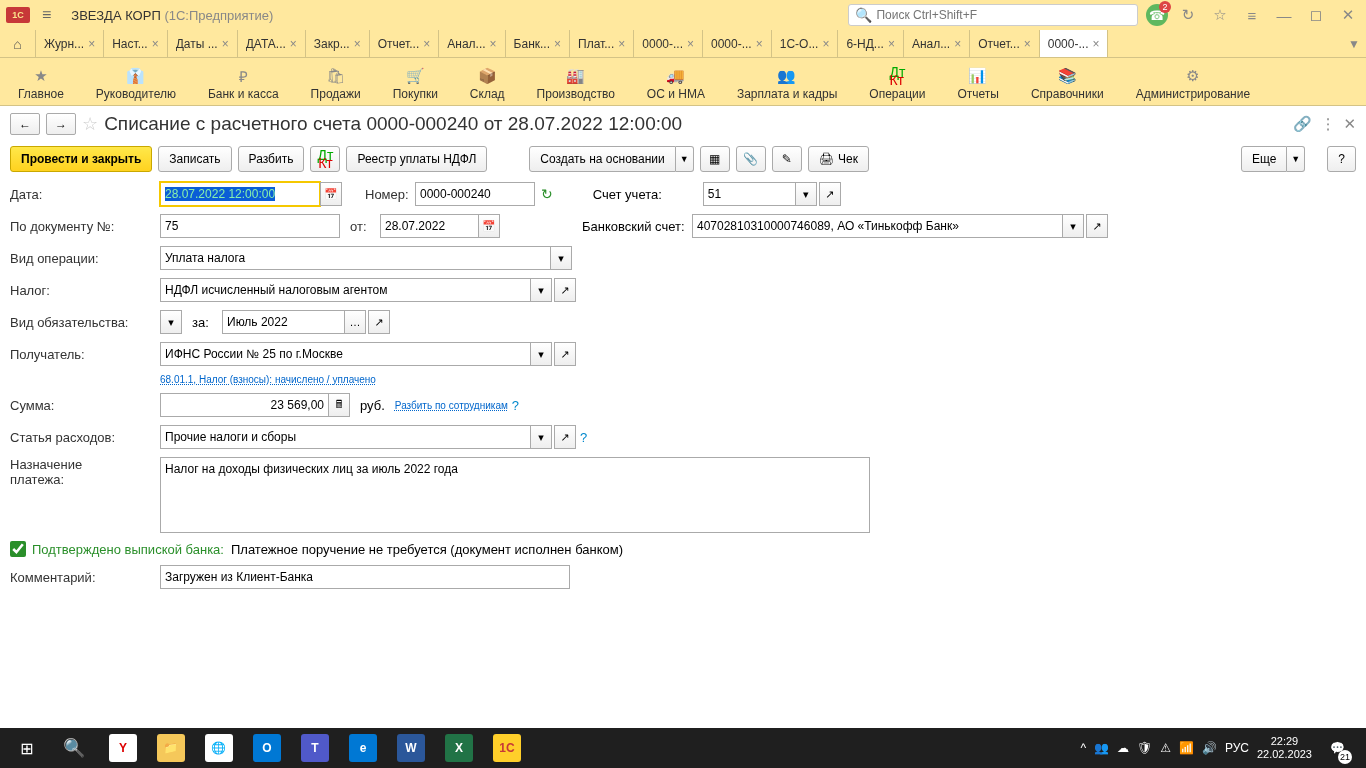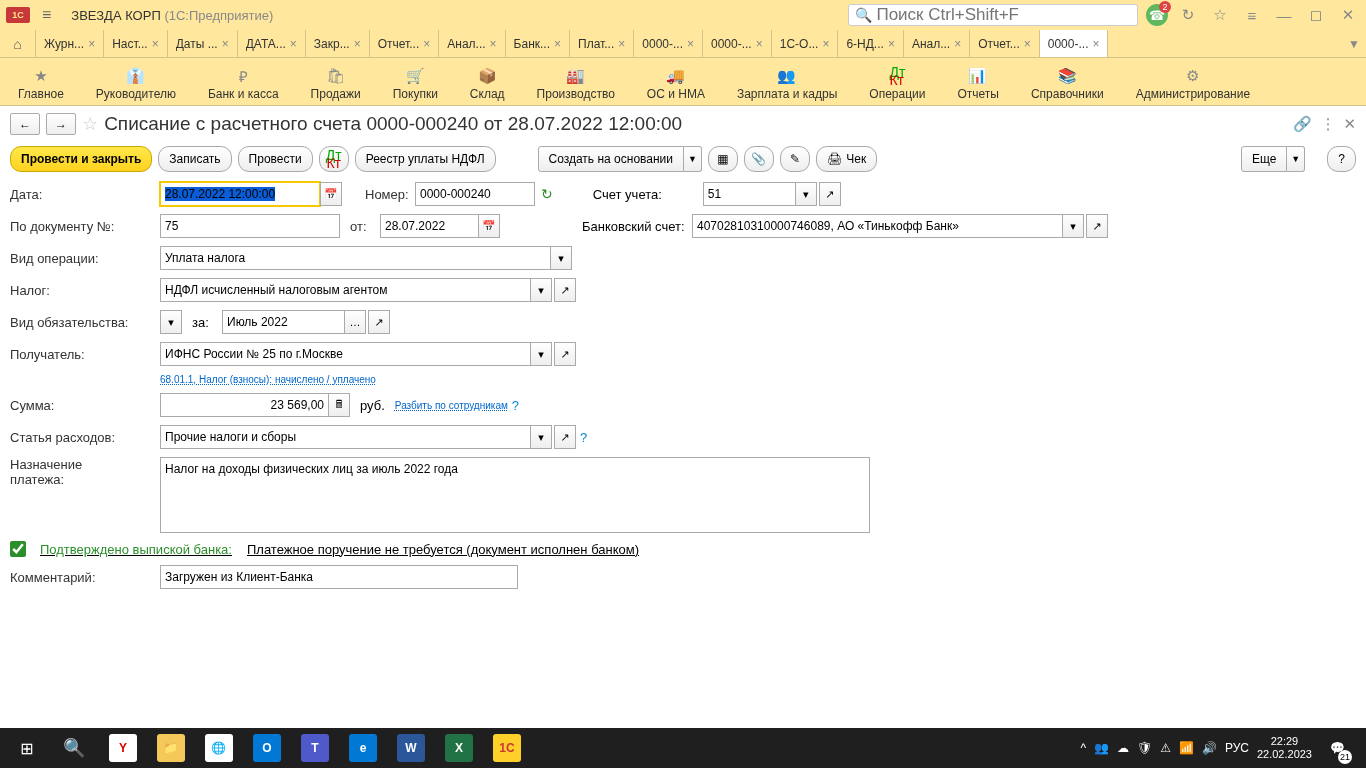--- a/index.html
+++ b/index.html
@@ -7,21 +7,21 @@
 
 
 .titlebar { height: 30px; background: #ffe89e; display: flex; align-items: center; padding: 0 6px; gap: 8px; }
 .logo1c { width: 24px; height: 16px; background: #c73838; color: #fbe38c; font-size: 9px; font-weight: bold; display: flex; align-items: center; justify-content: center; border-radius: 2px; }
 .hamburger { font-size: 16px; color: #666; cursor: pointer; padding: 0 4px; }
 .title-text { font-size: 13px; color: #333; margin-left: 8px; }
 .title-text .gray { color: #888; }
 .title-spacer { flex: 1; }
 .search-box { width: 290px; height: 22px; background: #fff; border: 1px solid #ccc; border-radius: 3px; display: flex; align-items: center; padding: 0 6px; }
 .search-icon { color: #888; font-size: 14px; margin-right: 4px; }
-.search-box input { border: none; outline: none; flex: 1; font-size: 17px; color: #888; }
+.search-box input { border: none; outline: none; flex: 1; font-size: 12px; color: #888; }
 .title-icon { width: 24px; height: 24px; display: flex; align-items: center; justify-content: center; color: #888; font-size: 15px; cursor: pointer; }
 .bell-badge { position: relative; width: 22px; height: 22px; background: #5fb85f; border-radius: 50%; display: flex; align-items: center; justify-content: center; color: #fff; font-size: 13px; }
 .bell-badge::after { content: attr(data-count); position: absolute; top: -3px; right: -3px; background: #d44; color: #fff; font-size: 9px; width: 12px; height: 12px; border-radius: 50%; display: flex; align-items: center; justify-content: center; }
 
 
 .tabbar { height: 28px; background: #ffe89e; display: flex; border-bottom: 1px solid #d4c386; }
 .home-tab { width: 36px; display: flex; align-items: center; justify-content: center; border-right: 1px solid #d4c386; font-size: 14px; color: #555; cursor: pointer; }
 .tab { display: flex; align-items: center; padding: 0 8px; border-right: 1px solid #d4c386; cursor: pointer; max-width: 90px; gap: 4px; }
 .tab.active { background: #fff; }
 .tab-label { overflow: hidden; white-space: nowrap; text-overflow: ellipsis; flex: 1; font-size: 12px; color: #333; }
@@ -37,49 +37,49 @@
 
 .doc-header { height: 36px; display: flex; align-items: center; padding: 0 10px; gap: 6px; }
 .nav-arrow { width: 30px; height: 22px; border: 1px solid #aaa; background: linear-gradient(#fff,#eee); display: flex; align-items: center; justify-content: center; font-size: 12px; cursor: pointer; border-radius: 2px; }
 .star-icon { font-size: 18px; color: #ccc; cursor: pointer; }
 .doc-title { font-size: 19px; color: #333; font-weight: normal; }
 .doc-header-right { margin-left: auto; display: flex; gap: 8px; align-items: center; }
 .hdr-icon { font-size: 15px; color: #888; cursor: pointer; }
 
 
 .toolbar { padding: 4px 10px; display: flex; gap: 6px; align-items: center; }
-.btn { height: 26px; padding: 0 10px; border: 1px solid #aaa; background: linear-gradient(#fff,#eee); border-radius: 11px; cursor: pointer; font-size: 12px; display: flex; align-items: center; gap: 4px; }
+.btn { height: 26px; padding: 0 10px; border: 1px solid #aaa; background: linear-gradient(#fff,#eee); border-radius: 3px; cursor: pointer; font-size: 12px; display: flex; align-items: center; gap: 4px; }
 .btn.primary { background: linear-gradient(#ffe84a, #ffd21f); border-color: #c9a800; font-weight: bold; }
 .btn.icon-only { width: 30px; padding: 0; justify-content: center; }
 .btn-dd { display: flex; }
 .btn-dd .btn { border-radius: 3px 0 0 3px; }
 .btn-dd .dd { width: 18px; height: 26px; border: 1px solid #aaa; border-left: none; background: linear-gradient(#fff,#eee); border-radius: 0 3px 3px 0; display: flex; align-items: center; justify-content: center; font-size: 9px; cursor: pointer; }
 .dtkt { font-size: 14px; line-height: 8px; }
 .dtkt .dt { color: #0a0; }
 .dtkt .kt { color: #d00; }
 .toolbar-right { margin-left: auto; display: flex; gap: 22px; }
 
 
 .form { padding: 6px 10px; }
 .form-row { display: flex; margin-bottom: 8px; align-items: center; }
 .form-col1 { display: flex; align-items: center; }
 .form-col2 { display: flex; align-items: center; margin-left: 23px; }
 .form-col3 { display: flex; align-items: center; }
 .lbl { width: 150px; color: #333; font-size: 13px; }
 .lbl-short { width: 50px; color: #333; font-size: 13px; text-align: left; }
 .input { height: 24px; border: 1px solid #aaa; padding: 0 4px; font-size: 12px; background: #fff; }
 .input.highlight { outline: 2px solid #f5c800; outline-offset: -1px; }
-.input.highlight .sel { background: #0a5dd6; color: #000000; }
+.input.highlight .sel { background: #0a5dd6; color: #86efac; }
 .input-group { display: flex; }
 .input-group .input { border-right: none; }
 .input-group .btn-small { width: 22px; height: 24px; border: 1px solid #aaa; background: linear-gradient(#fff,#eee); display: flex; align-items: center; justify-content: center; font-size: 11px; cursor: pointer; }
 .input-group .btn-small.sep { border-left: 1px solid #aaa; margin-left: 2px; }
 .link { color: #0066cc; text-decoration: underline dotted; cursor: pointer; font-size: 10px; }
 .link-green { color: #2a8f2a; font-size: 13px; }
-.checkbox-line { display: flex; align-items: center; gap: 14px; text-decoration: underline; }
+.checkbox-line { display: flex; align-items: center; gap: 6px; }
 .checkbox-line input { width: 16px; height: 16px; accent-color: #2a8f2a; }
 .textarea { border: 1px solid #aaa; padding: 4px; font-size: 12px; resize: none; }
 .q-icon { color: #0088cc; font-size: 13px; margin-left: 4px; cursor: pointer; }
 .inline-icon { font-size: 14px; color: #888; cursor: pointer; margin-left: 6px; }
 
 
 .taskbar { position: absolute; bottom: 0; left: 0; right: 0; height: 40px; background: #1f1f1f; display: flex; align-items: center; padding: 0 4px; gap: 2px; }
 .tb-item { width: 46px; height: 40px; display: flex; align-items: center; justify-content: center; cursor: pointer; font-size: 18px; color: #fff; }
 .tb-item.win { font-size: 16px; }
 .tb-right { margin-left: auto; display: flex; align-items: center; gap: 8px; padding-right: 6px; }
@@ -249,21 +249,21 @@
   <div class="doc-header-right">
     <span class="hdr-icon">🔗</span>
     <span class="hdr-icon">⋮</span>
     <span class="hdr-icon">✕</span>
   </div>
 </div>
 
 <div class="toolbar">
   <button class="btn primary">Провести и закрыть</button>
   <button class="btn">Записать</button>
-  <button class="btn">Провести</button>
+  <button class="btn">Разбить</button>
   <button class="btn icon-only">
       <span class="dtkt"><span class="dt">Дт</span><br><span class="kt">Кт</span></span>
     </button>
   <button class="btn">Реестр уплаты НДФЛ</button>
   <div style="width:30px"></div>
   <div class="btn-dd">
     <button class="btn">Создать на основании</button>
     <div class="dd">▼</div>
   </div>
   <button class="btn icon-only">▦</button>
@@ -403,21 +403,21 @@
   <div class="form-row">
     <div class="checkbox-line">
       <input type="checkbox" checked="" style="">
       <span class="link-green">Подтверждено выпиской банка:</span>
       <span style="margin-left:1px; font-size:13px">Платежное поручение не требуется (документ исполнен банком)</span>
     </div>
   </div>
 
   <div class="form-row">
     <span class="lbl">Комментарий:</span>
-    <input class="input" style="width: 358px;" value="Загружен из Клиент-Банка">
+    <input class="input" style="width: 410px;" value="Загружен из Клиент-Банка">
   </div>
 </div>
 
 <div class="taskbar">
   <div class="tb-item win">⊞</div>
   <div class="tb-item">🔍</div>
   <div class="tb-item">
       <div class="app-icon" style="background:#fff;color:#d00">Y</div>
     </div>
   <div class="tb-item">

